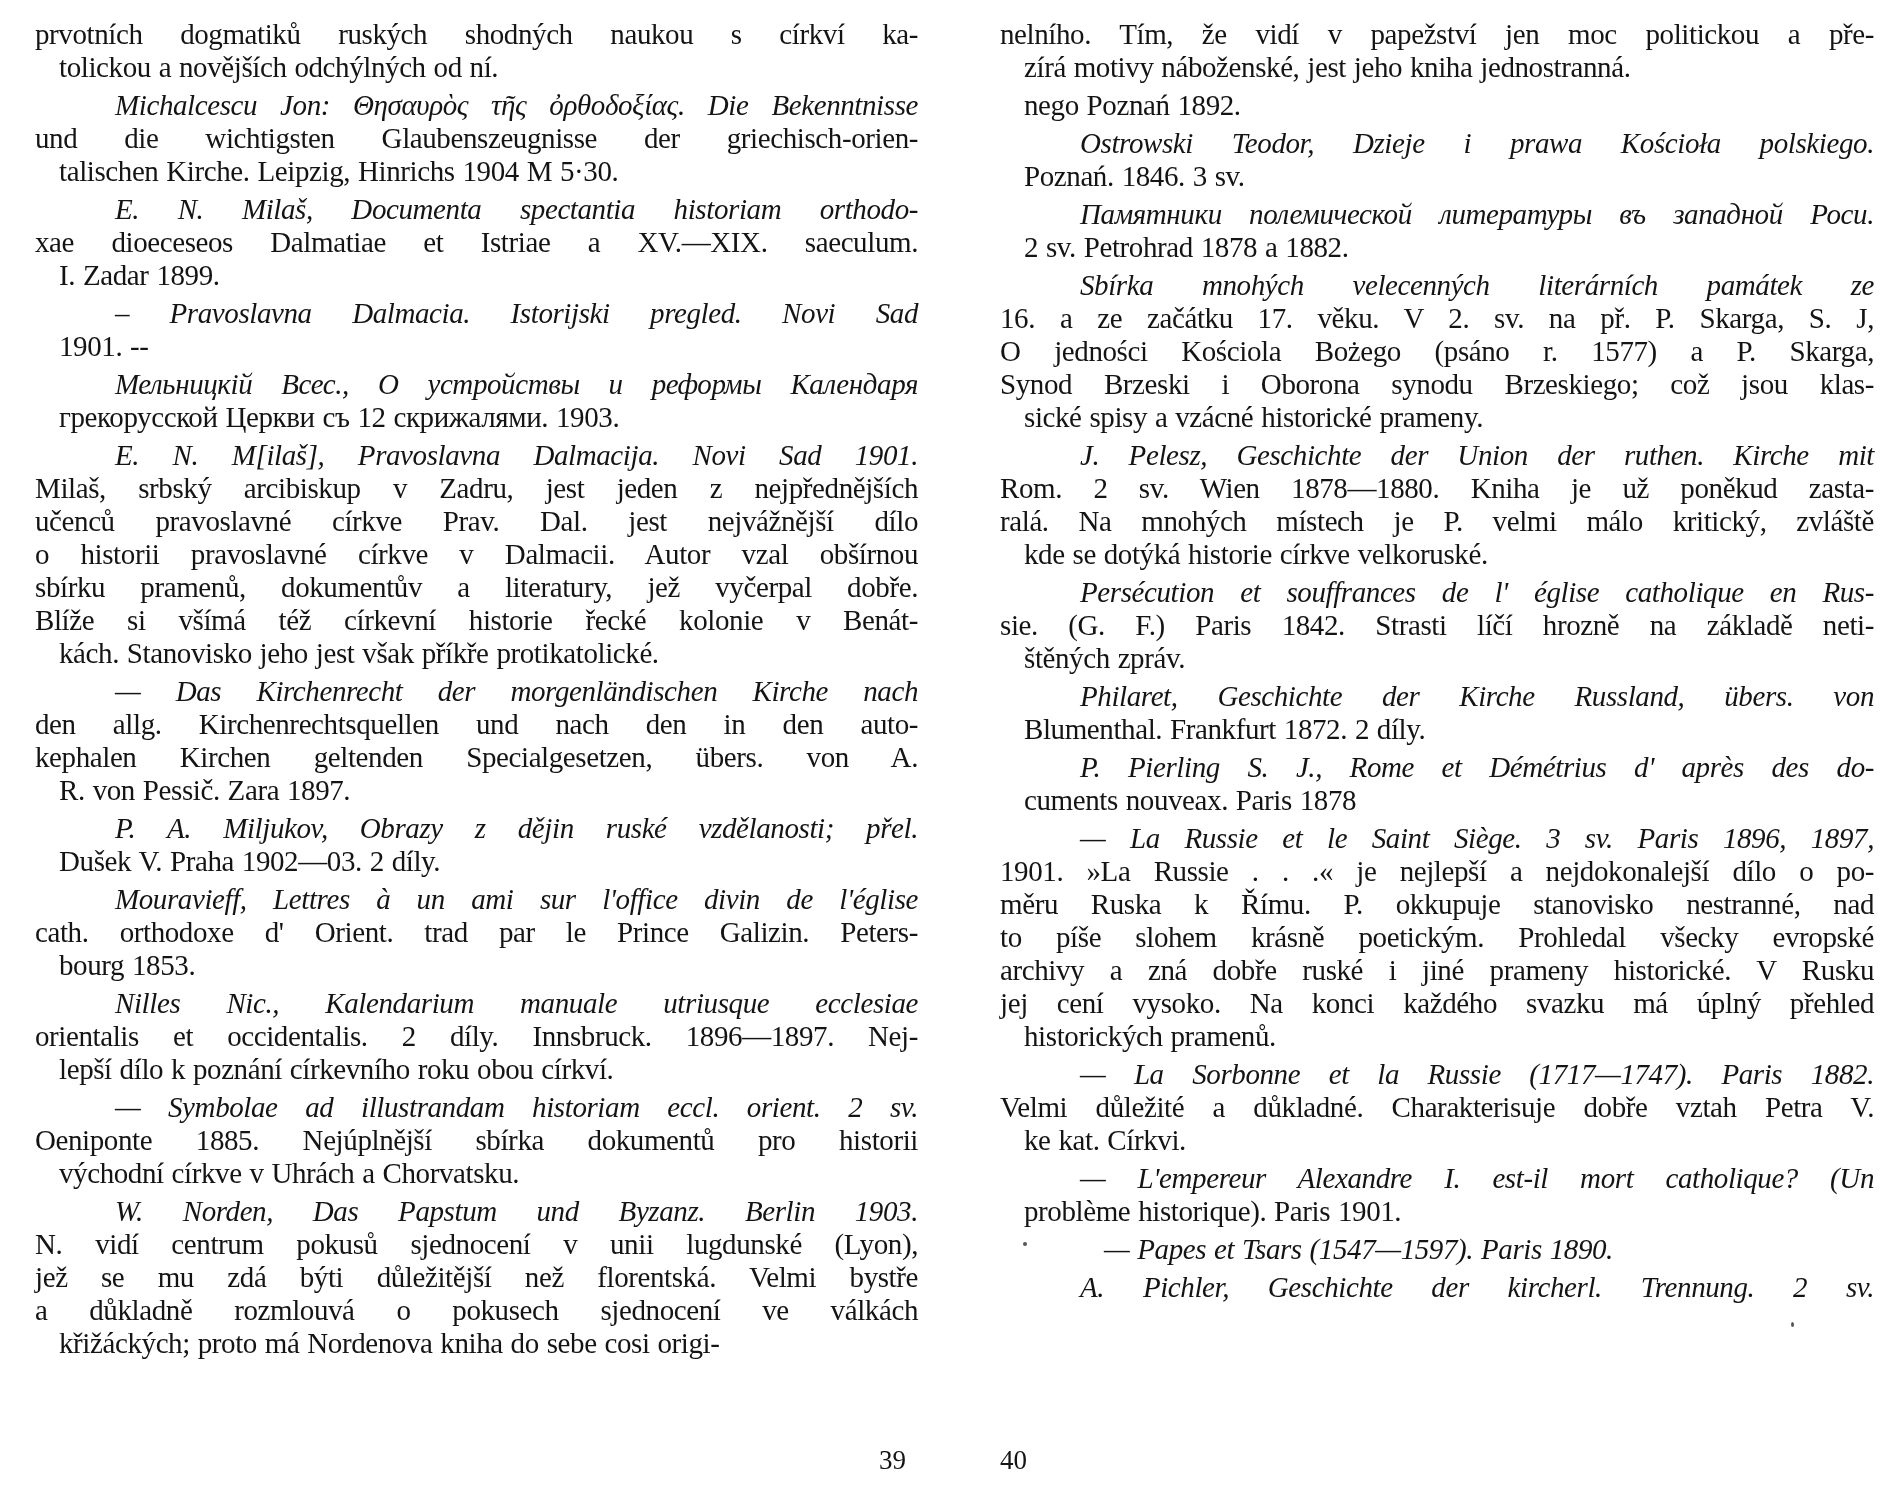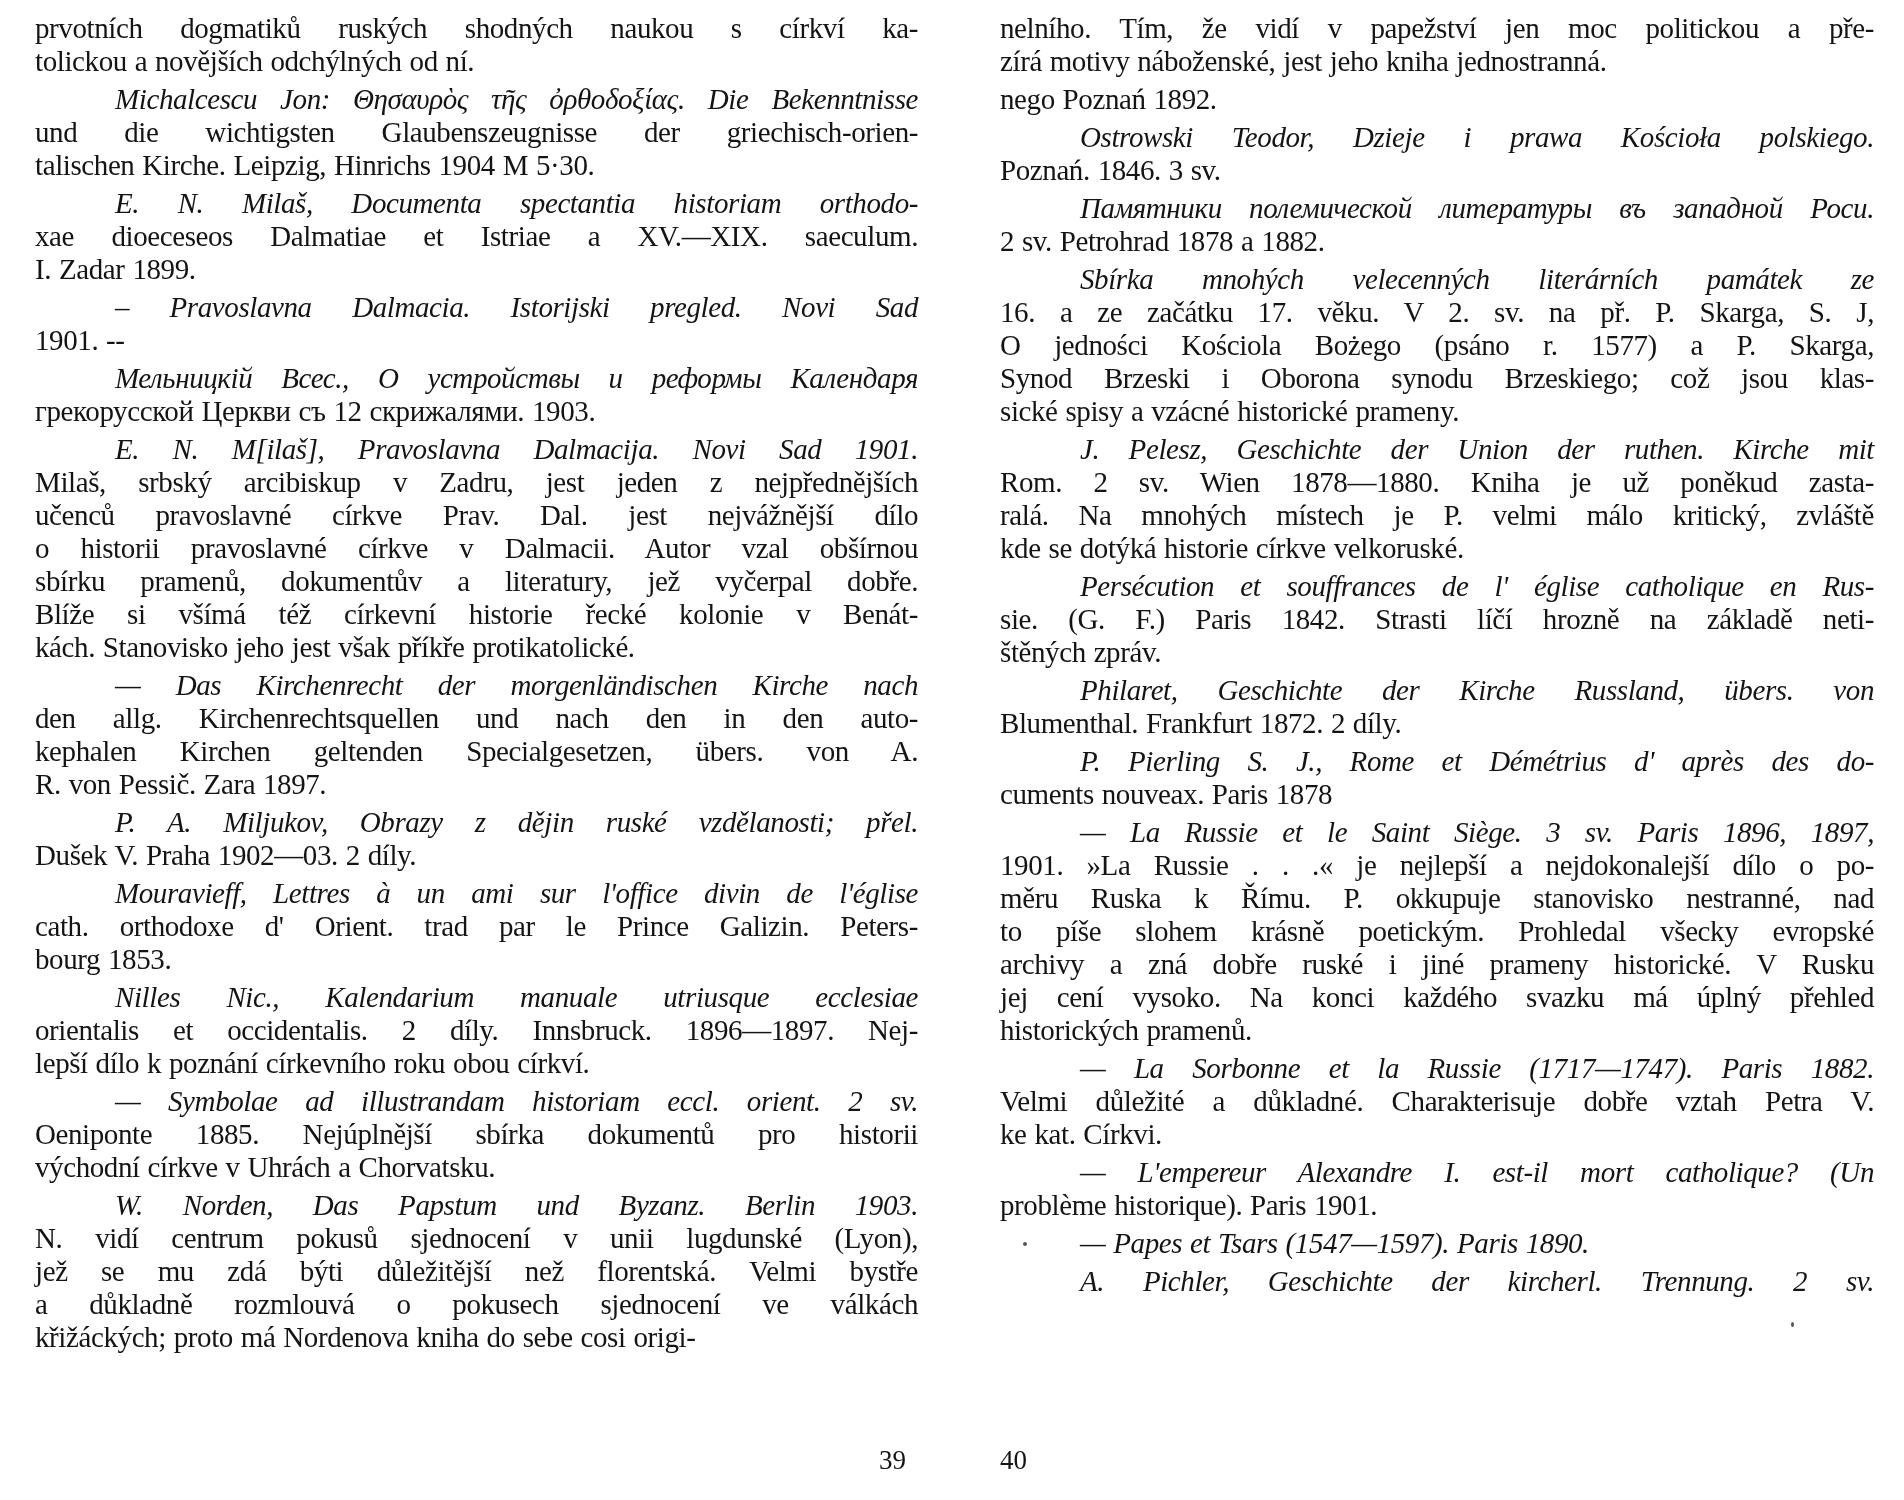--- a/index.html
+++ b/index.html
@@ -1,34 +1,34 @@
 <!DOCTYPE html>
 <html><head>
 <meta charset="utf-8">
 <style>
   html, body { margin: 0; padding: 0; background: #ffffff; }
   body { width: 1904px; height: 1500px; position: relative; overflow: hidden; color: #141414; }
-  .page { position: absolute; top: 12px; }
+  .page { position: absolute; top: 18px; }
   #left-page { left: 35px; width: 883px; }
   #right-page { left: 1000px; width: 874px; }
   .para { margin: 0 0 5px 0; }
   .line {
     display: block;
     font-family: "Liberation Serif", serif;
     font-size: 29px;
     line-height: 33px;
     height: 33px;
     white-space: nowrap;
     text-align: justify;
     text-align-last: justify;
     letter-spacing: -0.4px;
     word-spacing: 1px;
     overflow: visible;
   }
-  .line.last { text-align-last: left; }
+  .line.last { text-align-last: left; margin-left: 24px; }
   .line.indent { padding-left: 80px; font-style: italic; }
   .page-number {
     position: absolute; top: 1445px;
     font-family: "Liberation Serif", serif; font-size: 27px; line-height: 30px;
     color: #141414;
   }
   #page-number-left { left: 879px; }
   #page-number-right { left: 1000px; }
   .speck { position: absolute; background: #555; border-radius: 50%; }
 </style>

